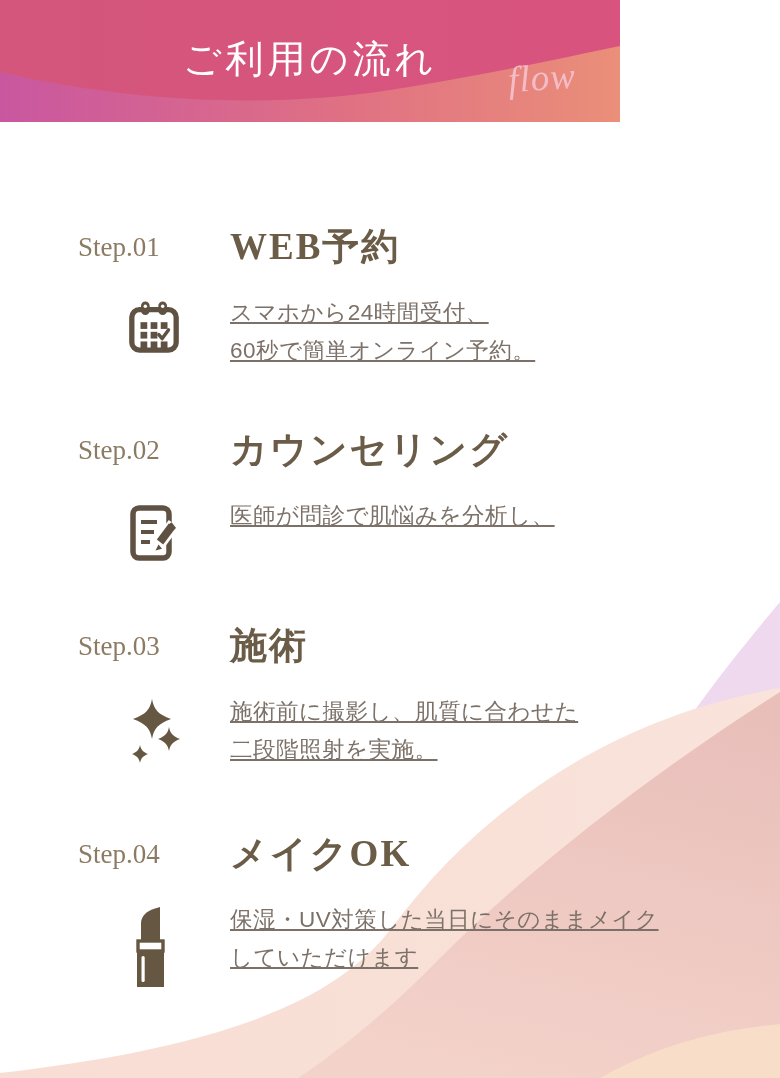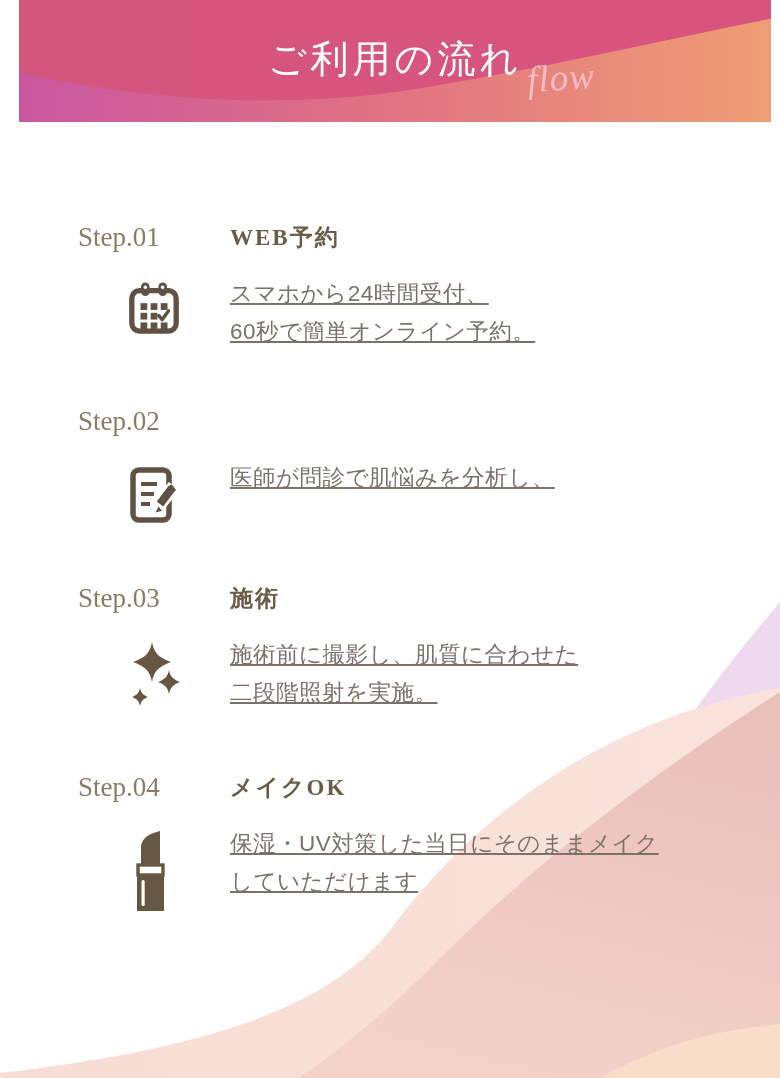--- a/index.html
+++ b/index.html
@@ -8,23 +8,22 @@
     font-family:"Liberation Sans","DejaVu Sans",sans-serif;
     background:#ffffff;
     width:780px; height:1078px;
     overflow:hidden;
     position:relative;
   }
   .page { width:780px; height:1078px; position:relative; overflow:hidden; }
 
   
   .hero {
-    position:relative; width:752px; height:122px; overflow:hidden;
+    position:relative; width:620px; height:122px; overflow:hidden;
     background:linear-gradient(90deg,#d4567c 0%, #d8537f 100%);
-    margin-left:19px;
   }
   .hero-wave-svg { position:absolute; left:0; top:0; width:780px; height:122px; display:block; }
   .hero-title {
     position:absolute; left:0; top:34px; width:100%;
     text-align:center;
     color:#ffffff;
     font-size:38px; font-weight:500;
     letter-spacing:4px;
     font-family:"Liberation Sans","DejaVu Sans",sans-serif;
   }
@@ -47,21 +46,21 @@
   .step-label {
     grid-column:1; grid-row:1;
     font-family:"Liberation Serif","DejaVu Serif",serif;
     font-size:27px; color:#8c7b62;
     align-self:center;
   }
   .step-title {
     grid-column:2; grid-row:1;
     font-family:"Liberation Serif","DejaVu Serif",serif;
     font-weight:700;
-    font-size:23px; color:#6b5c47;
+    font-size:37px; color:#6b5c47;
     letter-spacing:2px;
     align-self:center;
   }
   .step-iconcell {
     grid-column:1; grid-row:2;
     display:flex; align-items:flex-start; justify-content:center;
     padding-top:26px;
   }
   .step-desc {
     grid-column:2; grid-row:2;
@@ -149,20 +148,21 @@
           </span>
         </div>
         <p class="step-desc">
           <span>スマホから24時間受付、</span><br>
           <span>60秒で簡単オンライン予約。</span>
         </p>
       </section>
 
       <section class="step">
         <div class="step-label">Step.02</div>
+        <h2 class="step-title">カウンセリング</h2>
         <div class="step-iconcell">
           <span class="icon">
             <svg width="58" height="64" viewBox="0 0 58 64">
               <rect x="8" y="7" width="36" height="50" rx="6" fill="none" stroke="#5f5243" stroke-width="5.5"></rect>
               <g stroke="#5f5243" stroke-width="4" stroke-linecap="butt">
                 <line x1="16" y1="21" x2="32" y2="21"></line>
                 <line x1="16" y1="31" x2="29" y2="31"></line>
                 <line x1="16" y1="41" x2="25" y2="41"></line>
               </g>
               <line x1="33" y1="44" x2="49" y2="23" stroke="#ffffff" stroke-width="13"></line>

